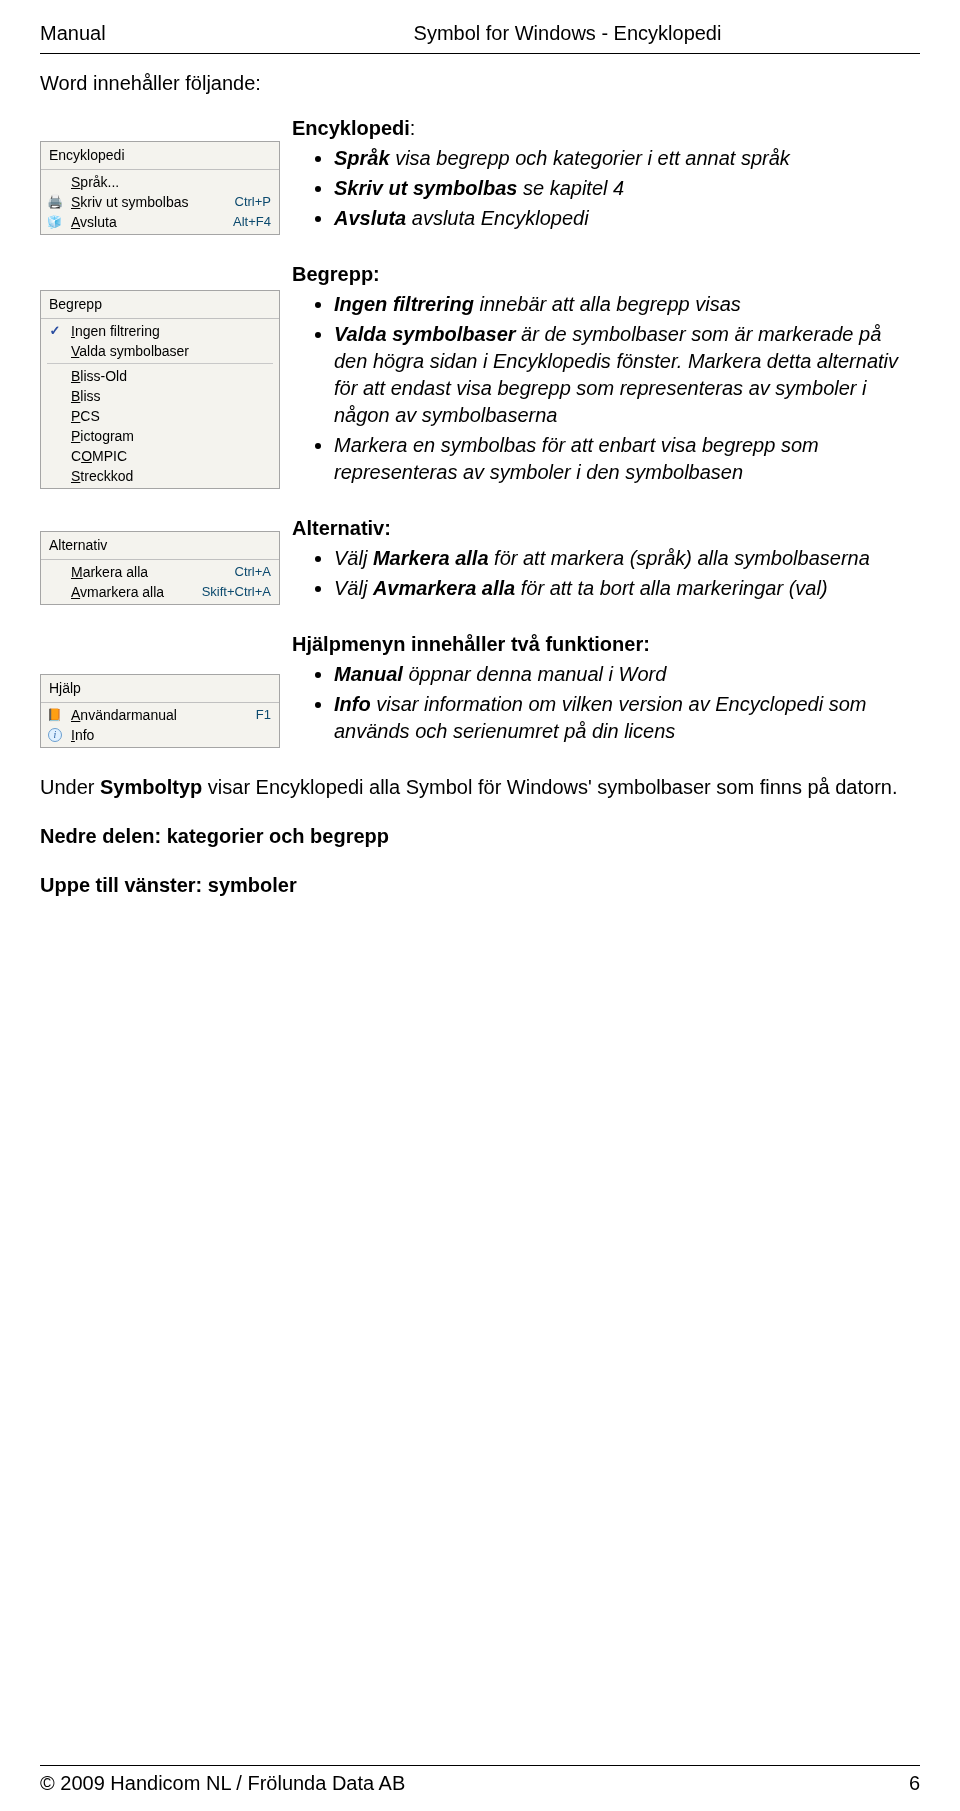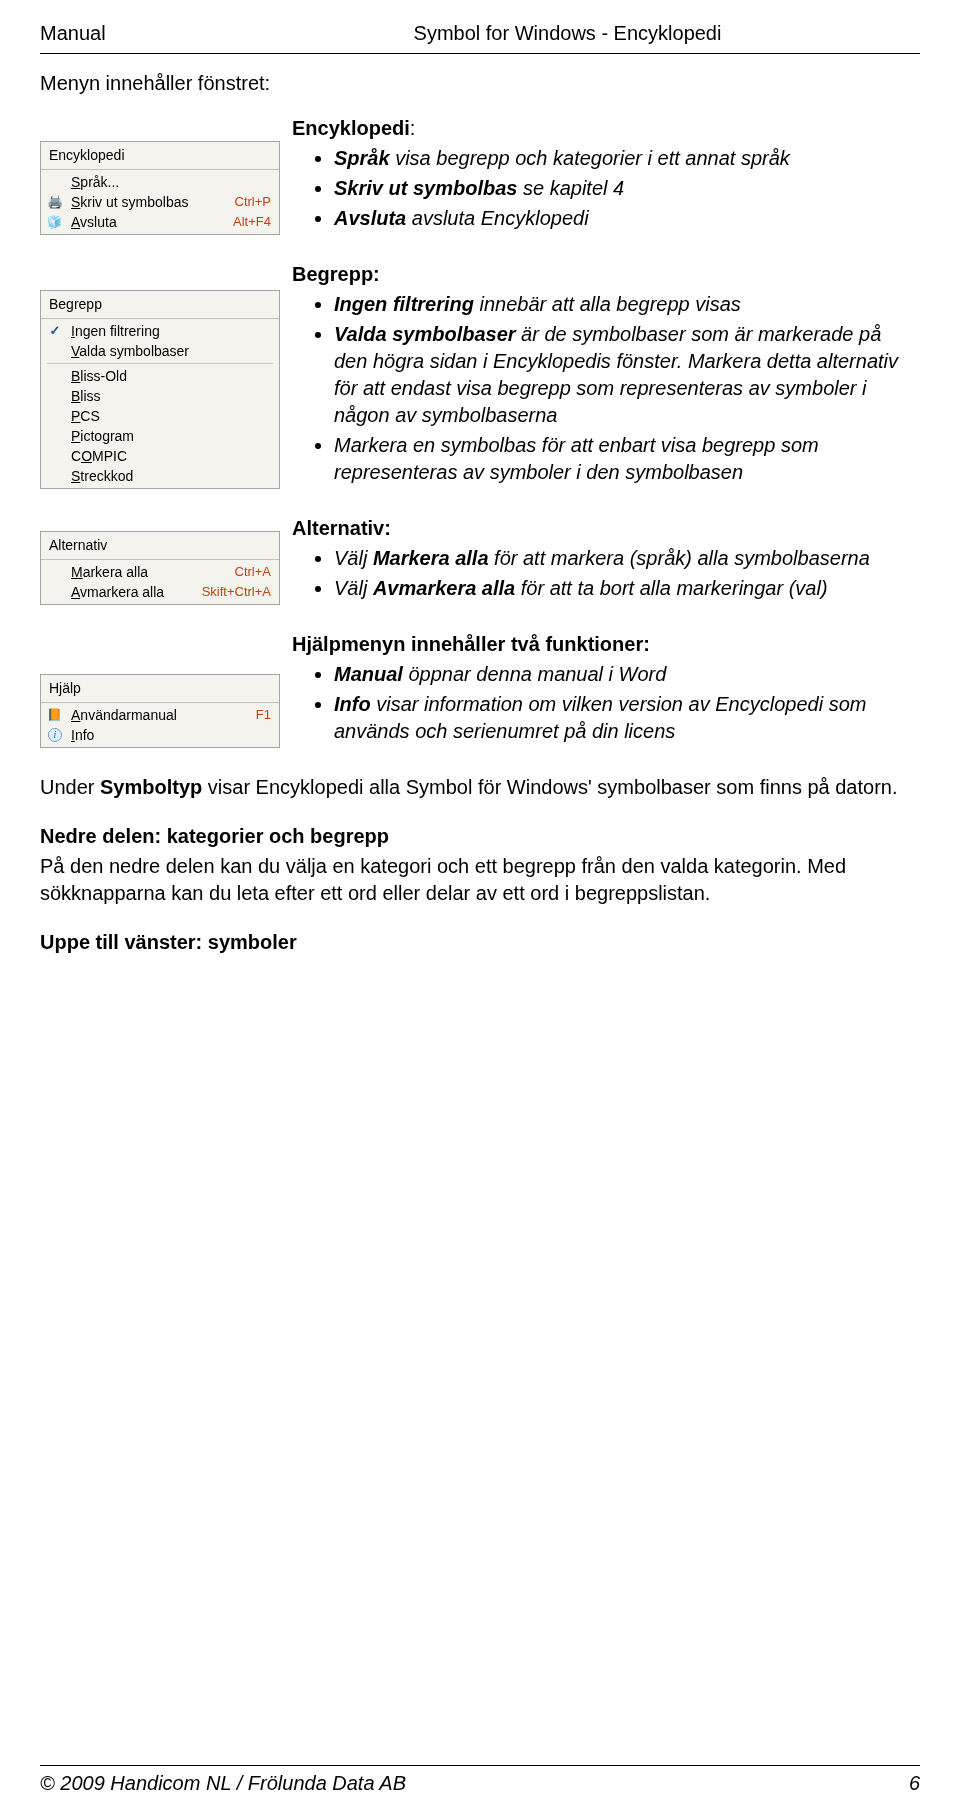--- a/index.html
+++ b/index.html
@@ -55,21 +55,21 @@
     height: 20px;
   }
   .menu-row .iconcell {
     width: 20px;
     display: flex;
     justify-content: center;
     align-items: center;
     font-size: 12px;
   }
   .menu-row .txt { flex: 1; padding-left: 6px; }
-  .menu-row .sc { color: #c2410c; font-size: 13px; padding-right: 4px; }
+  .menu-row .sc { color: #0c4a6e; font-size: 13px; padding-right: 4px; }
   .check { color: #2a4da0; font-weight: bold; font-size: 13px; }
   .sep { border-top: 1px solid #c8c8c8; margin: 2px 6px; }
   .ico-printer { font-size: 13px; }
   .ico-cube { font-size: 12px; }
   .ico-book { font-size: 12px; }
   .ico-info-wrap {
     width: 14px; height: 14px; border-radius: 50%;
     background: #dff0ff; border: 1px solid #6b9fcf;
     color: #2860a4; font-size: 10px; line-height: 12px;
     text-align: center; font-family: Georgia, serif; font-style: italic;
@@ -89,37 +89,37 @@
   .body-text p { margin: 0 0 3px 0; }
   .footer {
     position: absolute;
     left: 40px; right: 40px; bottom: 14px;
   }
   .footer hr {
     border: none;
     border-top: 1px solid #000;
     margin: 0 0 4px 0;
   }
-  .footer-row { display: flex; font-style: italic; }
+  .footer-row { display: flex; }
   .footer-row .fl { flex: 1; }
   .footer-row .fr { }
   b { font-weight: bold; }
 </style>
 </head>
 <body>
 
 <div class="page">
 
   <div class="header">
     <div class="left">Manual</div>
     <div class="center">Symbol for Windows - Encyklopedi</div>
   </div>
   <hr class="hr-top">
 
-  <p class="intro">Menyn innehåller fönstret:</p>
+  <p class="intro">Word innehåller följande:</p>
 
   <div class="section-row">
     <div class="menu-img">
       <div class="menu-title">Encyklopedi</div>
       <div class="menu-body">
           <div class="menu-row">
               <span class="iconcell"></span>
               <span class="txt"><u>S</u>pråk...</span>
 
             </div>
@@ -261,21 +261,20 @@
         </ul>
     </div>
   </div>
 
   <div class="body-text">
     <p><span>Under </span><b>Symboltyp</b><span> visar Encyklopedi alla Symbol för Windows' symbolbaser som finns på datorn.</span></p>
   </div>
 
   <div class="body-text">
     <p><b>Nedre delen: kategorier och begrepp</b></p>
-    <p>På den nedre delen kan du välja en kategori och ett begrepp från den valda kategorin. Med sökknapparna kan du leta efter ett ord eller delar av ett ord i begreppslistan.</p>
   </div>
 
   <div class="body-text">
     <p><b>Uppe till vänster: symboler</b></p>
   </div>
 
   <div class="footer">
     <hr>
     <div class="footer-row">
       <div class="fl">© 2009 Handicom NL / Frölunda Data AB</div>

